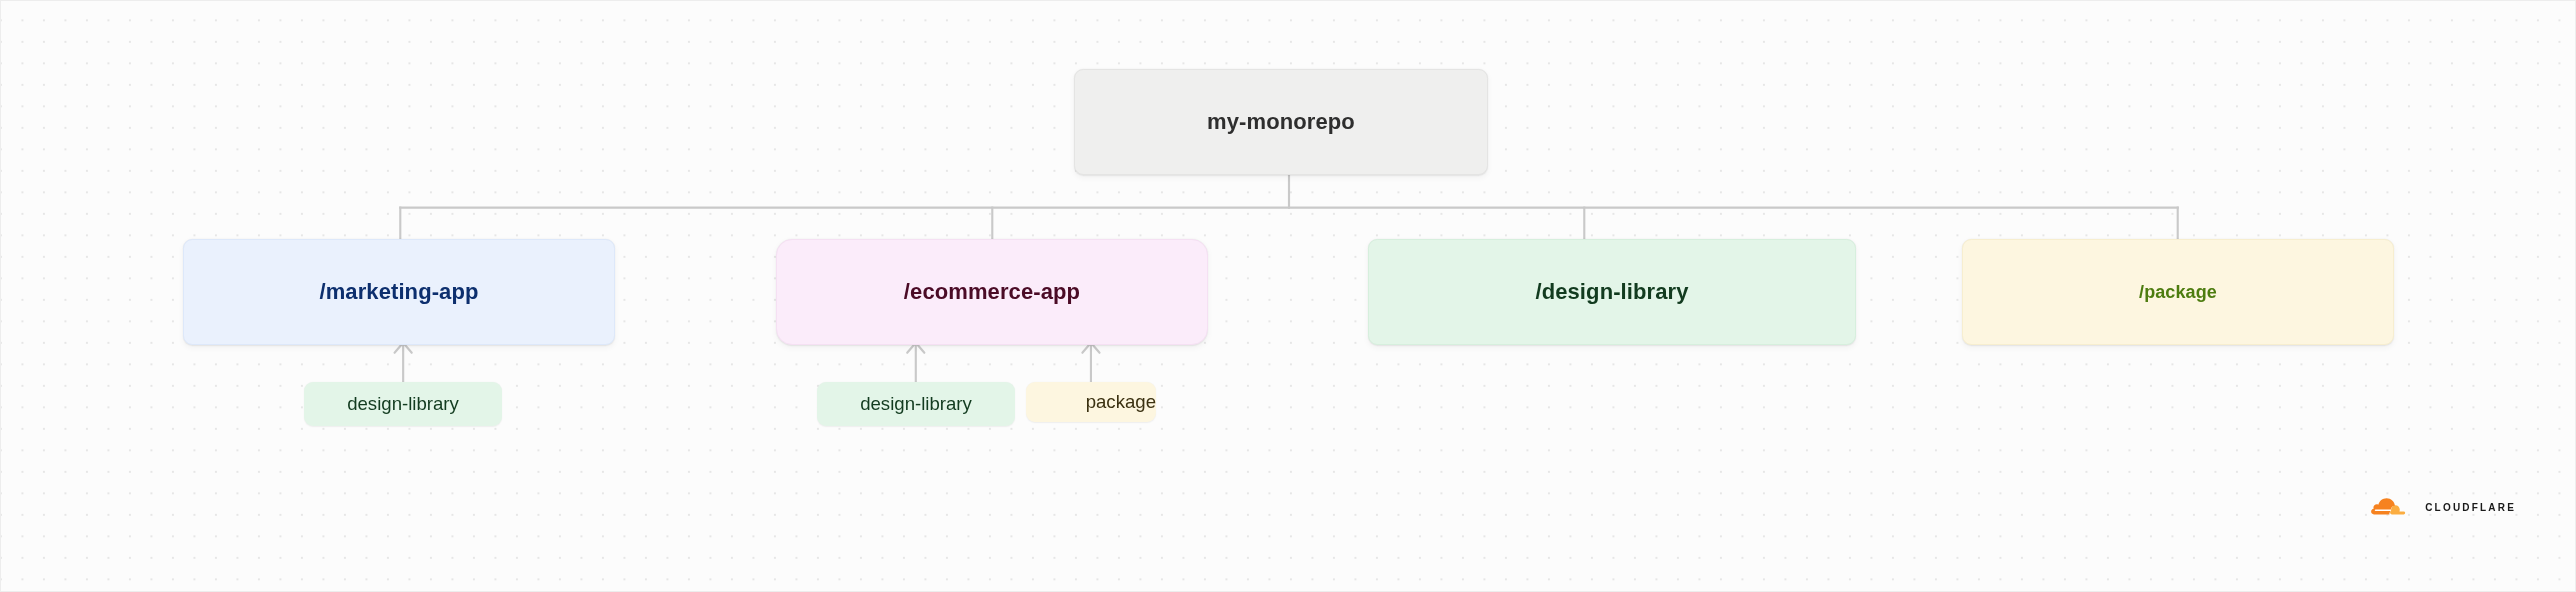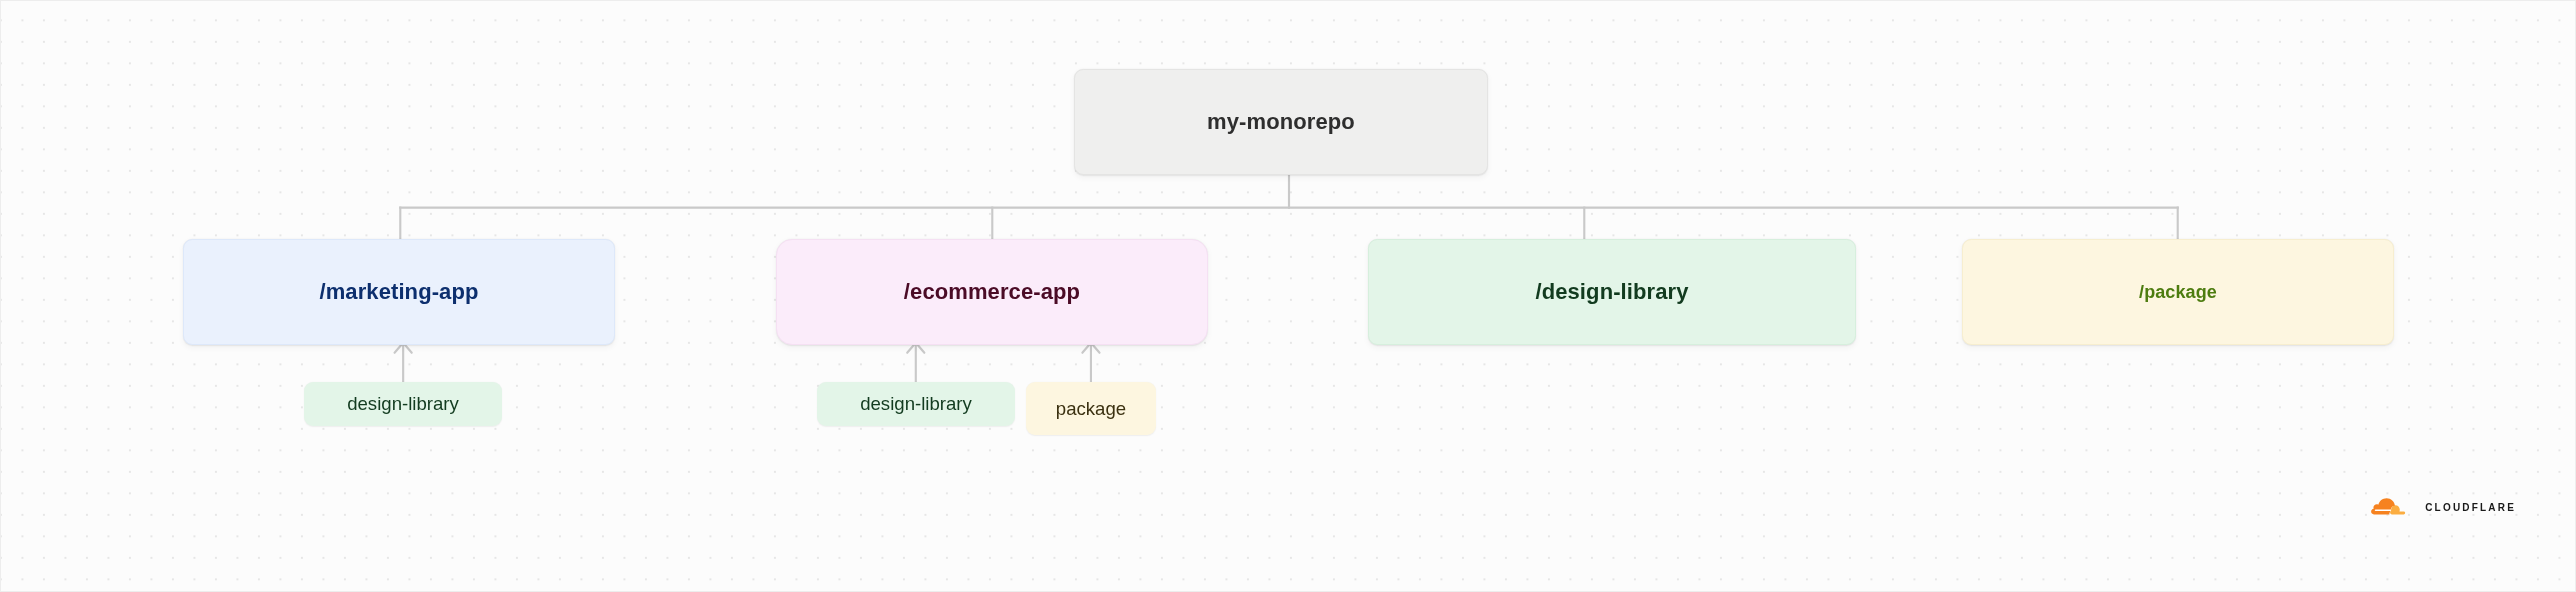--- a/index.html
+++ b/index.html
@@ -160,21 +160,21 @@
   </div>
 
   <div class="chip green" style="left:303px; top:381px; width:198px; height:44px;">
     <span>design-library</span>
   </div>
 
   <div class="chip green" style="left:816px; top:381px; width:198px; height:44px;">
     <span>design-library</span>
   </div>
 
-  <div class="chip cream" style="left:1025px; top:381px; width:130px; height:53px;">
+  <div class="chip cream" style="left:1025px; top:381px; width:130px; height:40px;justify-content:flex-end;">
     <span>package</span>
   </div>
 
   <div id="cloudflare">
     <svg width="52" height="24" viewBox="0 0 72 34">
       <path d="M52.5,27.5 L36,27.5 C34,27.5 33,26 33.4,24.2 L36.2,16.6
                C36.6,15.2 37.6,14.4 39,14.4 L40.6,14.4 C44.4,14.4 47,17 47,20.8
                C47,21.6 46.8,22.4 46.6,23.2 L52.6,23.2 C53.8,23.2 54.6,24 54.6,25.2
                C54.6,26.5 53.7,27.5 52.5,27.5 Z" fill="#fbad41"></path>
       <path d="M38.8,27.5 L10.5,27.5 C8.2,27.5 6.4,25.8 6.4,23.5

